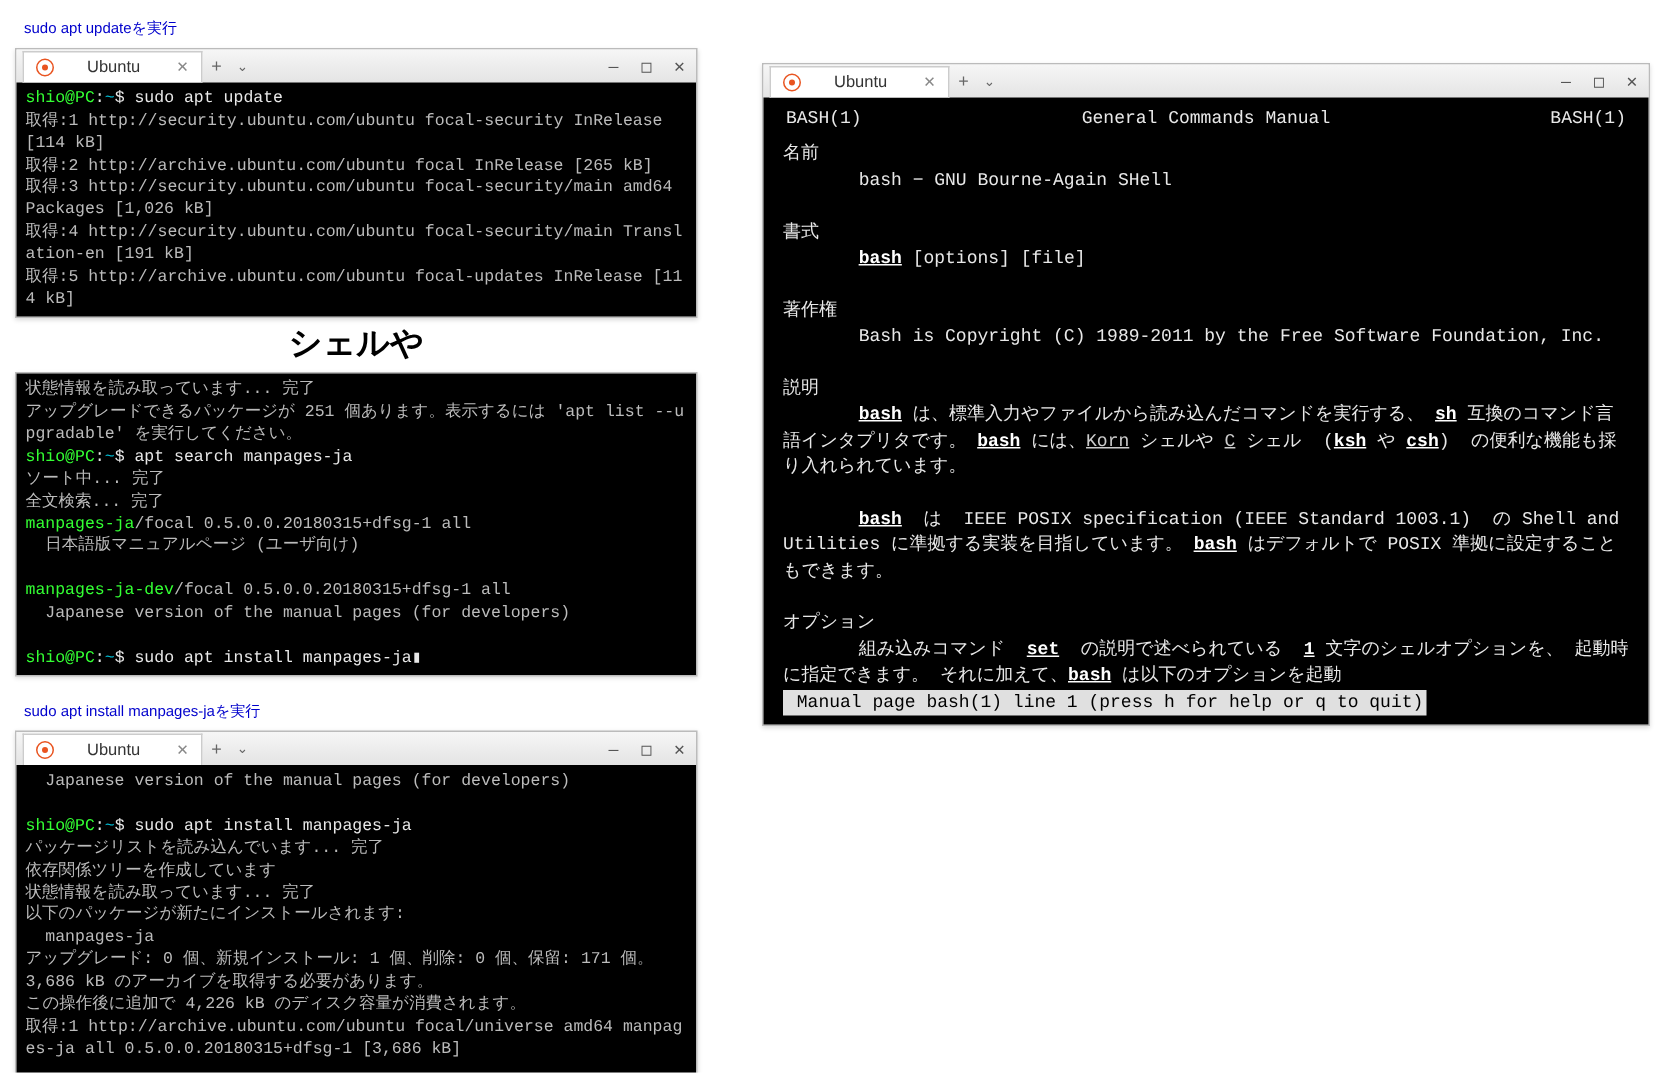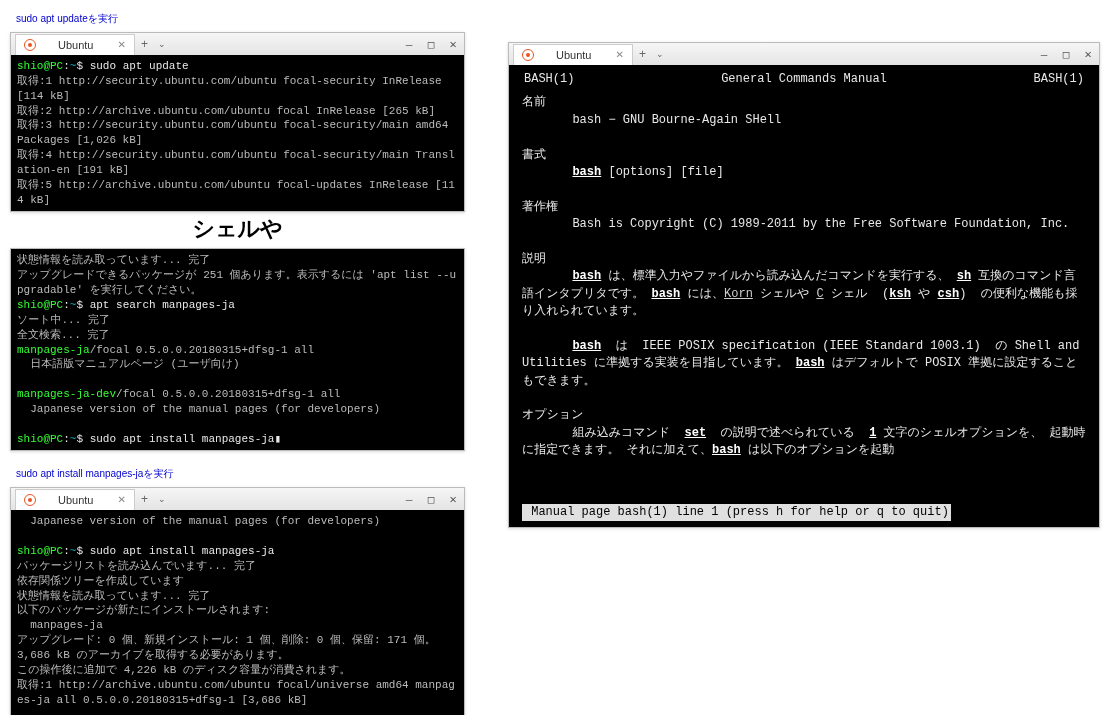--- a/index.html
+++ b/index.html
@@ -119,21 +119,20 @@
     color: #e8e8e8;
     display: flex;
     justify-content: space-between;
     padding: 0 2px 6px 2px;
   }
   .manstatus {
     background: #e0e0e0;
     color: #000;
     display: inline-block;
     padding: 0 2px;
-    margin-top: 44px;
   }
   .u { text-decoration: underline; }
   .b { font-weight: bold; color:#fff;text-decoration:underline; }
   .left-col {
     position: absolute;
     left: 0;
     top: 0;
     width: 455px;
   }
   .right-col {

